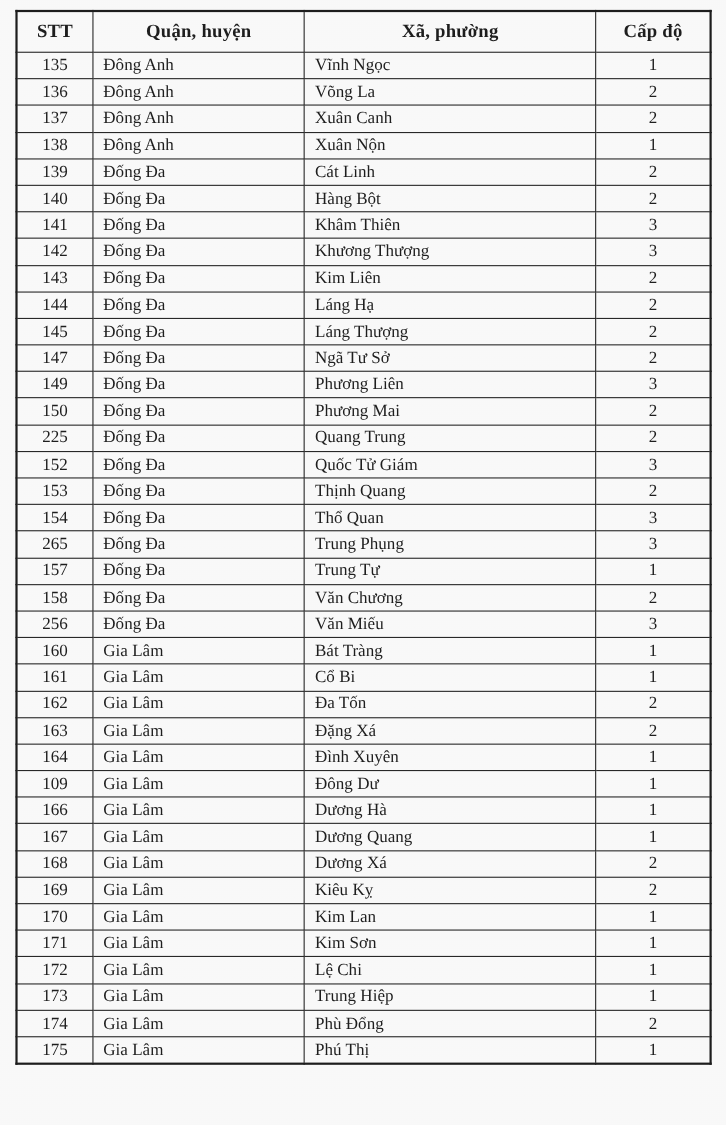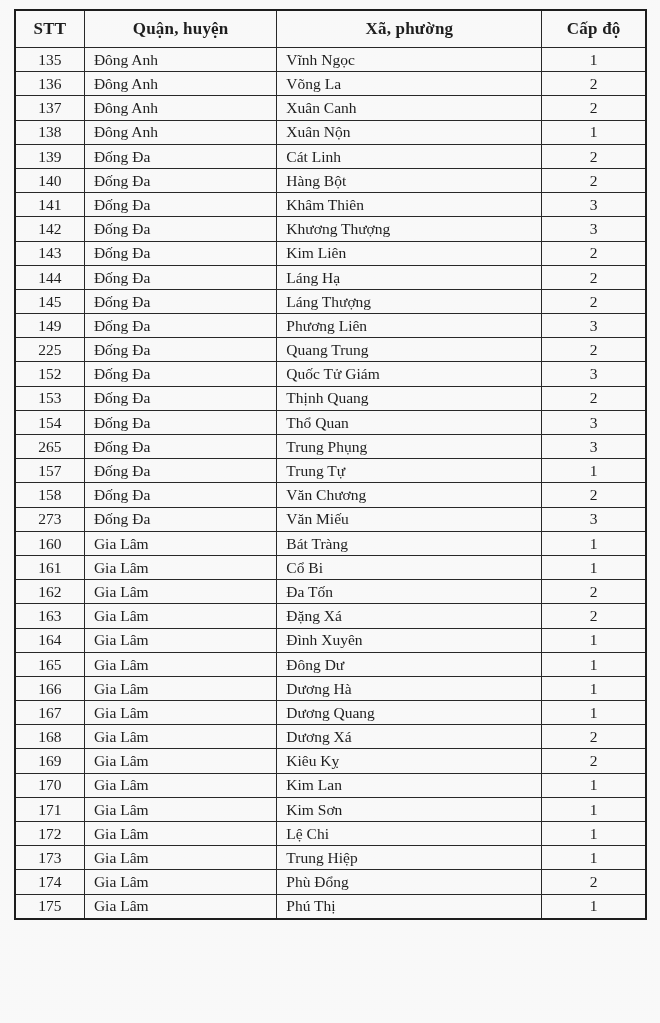--- a/index.html
+++ b/index.html
@@ -137,26 +137,38 @@
           <td class="left">Láng Hạ</td>
           <td class="center">2</td>
         </tr>
         <tr>
           <td class="center">145</td>
           <td class="left">Đống Đa</td>
           <td class="left">Láng Thượng</td>
           <td class="center">2</td>
         </tr>
         <tr>
+          <td class="center">147</td>
+          <td class="left">Đống Đa</td>
+          <td class="left">Ngã Tư Sở</td>
+          <td class="center">2</td>
+        </tr>
+        <tr>
           <td class="center">149</td>
           <td class="left">Đống Đa</td>
           <td class="left">Phương Liên</td>
           <td class="center">3</td>
         </tr>
         <tr>
+          <td class="center">150</td>
+          <td class="left">Đống Đa</td>
+          <td class="left">Phương Mai</td>
+          <td class="center">2</td>
+        </tr>
+        <tr>
           <td class="center">225</td>
           <td class="left">Đống Đa</td>
           <td class="left">Quang Trung</td>
           <td class="center">2</td>
         </tr>
         <tr>
           <td class="center">152</td>
           <td class="left">Đống Đa</td>
           <td class="left">Quốc Tử Giám</td>
           <td class="center">3</td>
@@ -185,21 +197,21 @@
           <td class="left">Trung Tự</td>
           <td class="center">1</td>
         </tr>
         <tr>
           <td class="center">158</td>
           <td class="left">Đống Đa</td>
           <td class="left">Văn Chương</td>
           <td class="center">2</td>
         </tr>
         <tr>
-          <td class="center">273</td>
+          <td class="center">256</td>
           <td class="left">Đống Đa</td>
           <td class="left">Văn Miếu</td>
           <td class="center">3</td>
         </tr>
         <tr>
           <td class="center">160</td>
           <td class="left">Gia Lâm</td>
           <td class="left">Bát Tràng</td>
           <td class="center">1</td>
         </tr>
@@ -221,21 +233,21 @@
           <td class="left">Đặng Xá</td>
           <td class="center">2</td>
         </tr>
         <tr>
           <td class="center">164</td>
           <td class="left">Gia Lâm</td>
           <td class="left">Đình Xuyên</td>
           <td class="center">1</td>
         </tr>
         <tr>
-          <td class="center">165</td>
+          <td class="center">109</td>
           <td class="left">Gia Lâm</td>
           <td class="left">Đông Dư</td>
           <td class="center">1</td>
         </tr>
         <tr>
           <td class="center">166</td>
           <td class="left">Gia Lâm</td>
           <td class="left">Dương Hà</td>
           <td class="center">1</td>
         </tr>

